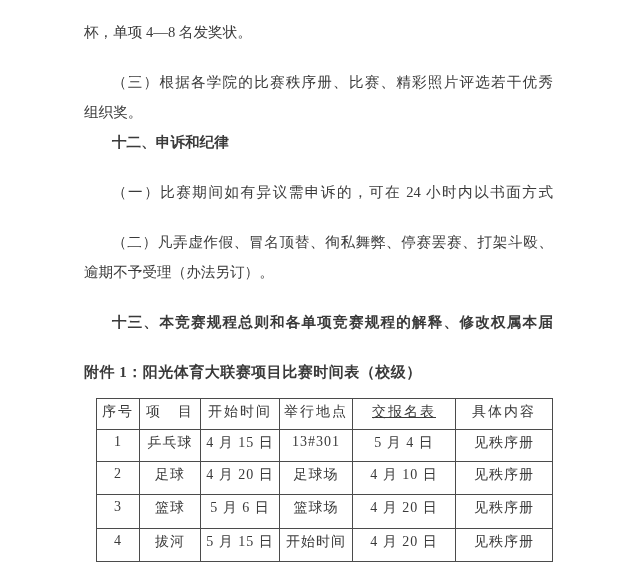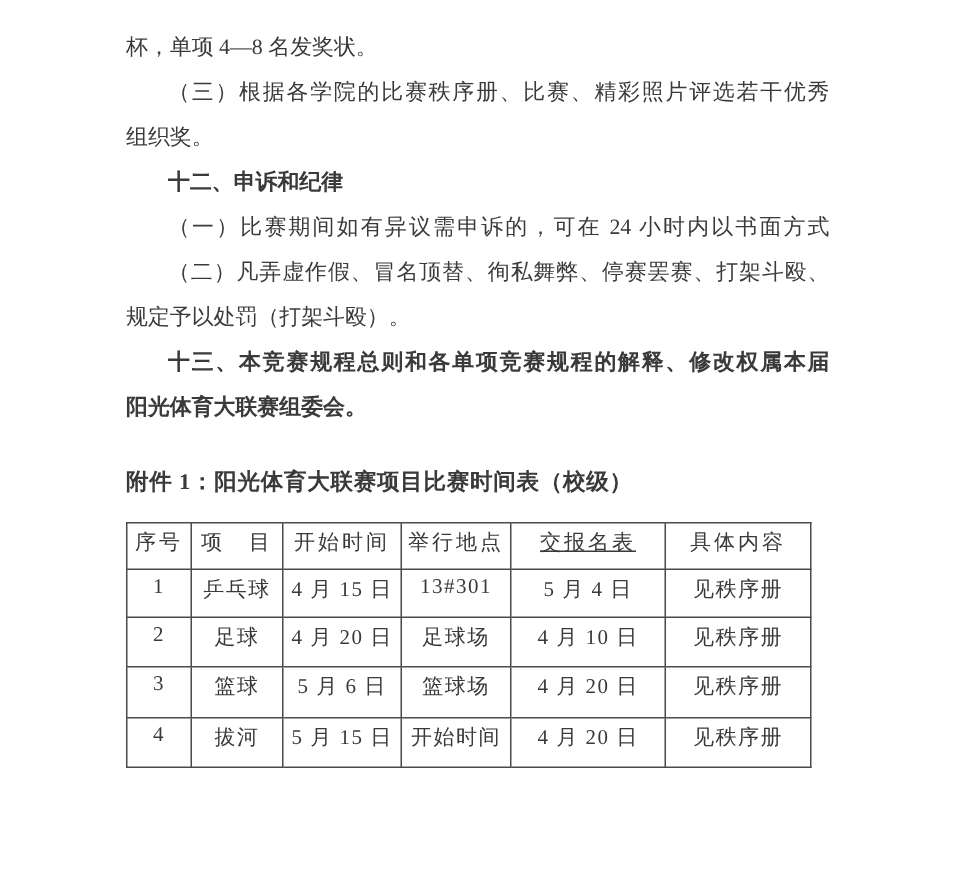--- a/index.html
+++ b/index.html
@@ -13,36 +13,36 @@
     box-sizing:border-box;
     padding:17px 86px 0 84px;
     width:639px;height:580px;
   }
   .ln{
     font-size:14.6px;
     line-height:30px;
     height:30px;
     white-space:normal;
   }
-  .just{ text-align:justify; text-align-last:justify; }
+  .just{ text-align:justify; text-align-last:justify;margin-top:20px; }
   .ind{ padding-left:28px; }
   .b{ font-weight:bold; }
   .attach{
     margin-top:20px;
     font-weight:bold;
     font-size:15px;
     line-height:30px;
     height:30px;
     letter-spacing:0.5px;
   }
   table.sched{
     border-collapse:collapse;
     table-layout:fixed;
     margin-top:11px;
-    margin-left:0px;
+    margin-left:12px;
     width:456px;
   }
   table.sched th, table.sched td{
     border:1px solid #4b4b4b;
     font-weight:normal;
     font-size:14px;
     color:#3a3a3a;
     text-align:center;
     vertical-align:top;
     padding:0;
@@ -70,23 +70,22 @@
 <body>
 
 <div class="page">
 
   <div class="ln">杯，单项 4—8 名发奖状。</div>
   <div class="ln ind just">（三）根据各学院的比赛秩序册、比赛、精彩照片评选若干优秀</div>
   <div class="ln">组织奖。</div>
   <div class="ln ind b">十二、申诉和纪律</div>
   <div class="ln ind just">（一）比赛期间如有异议需申诉的，可在 24 小时内以书面方式</div>
   <div class="ln ind just">（二）凡弄虚作假、冒名顶替、徇私舞弊、停赛罢赛、打架斗殴、</div>
-  <div class="ln">规定予以处罚（打架斗殴）。</div>
+  <div class="ln">逾期不予受理（办法另订）。</div>
   <div class="ln ind b just">十三、本竞赛规程总则和各单项竞赛规程的解释、修改权属本届</div>
-  <div class="ln b">阳光体育大联赛组委会。</div>
 
   <div class="attach">附件 1：阳光体育大联赛项目比赛时间表（校级）</div>
 
   <table class="sched">
     <thead>
       <tr>
         <th class="c1">序号</th>
         <th class="c2">项　目</th>
         <th class="c3">开始时间</th>
         <th class="c4">举行地点</th>

